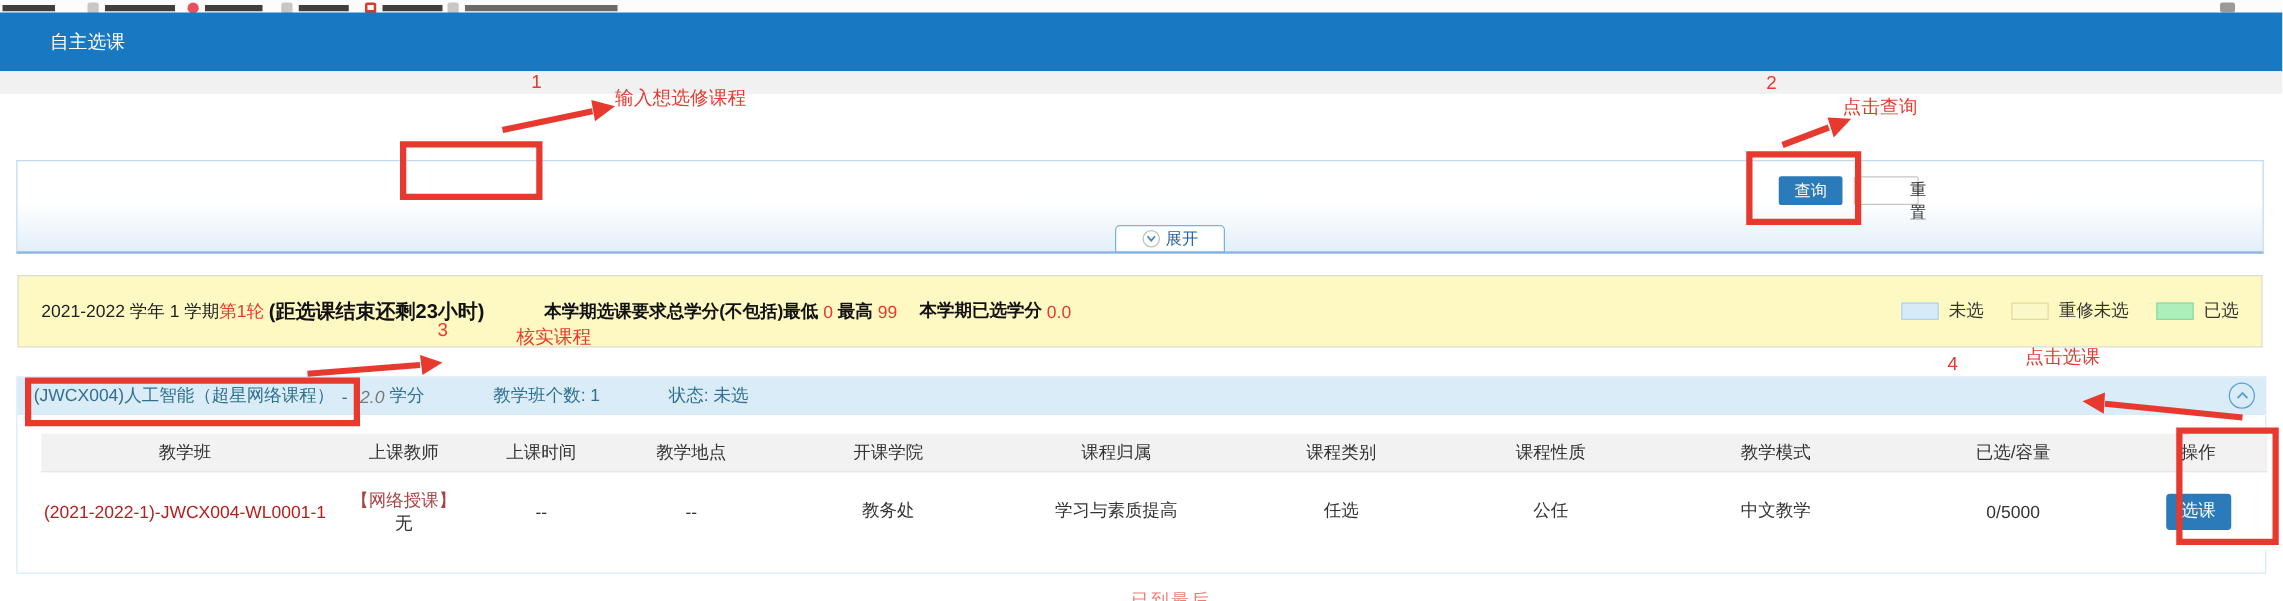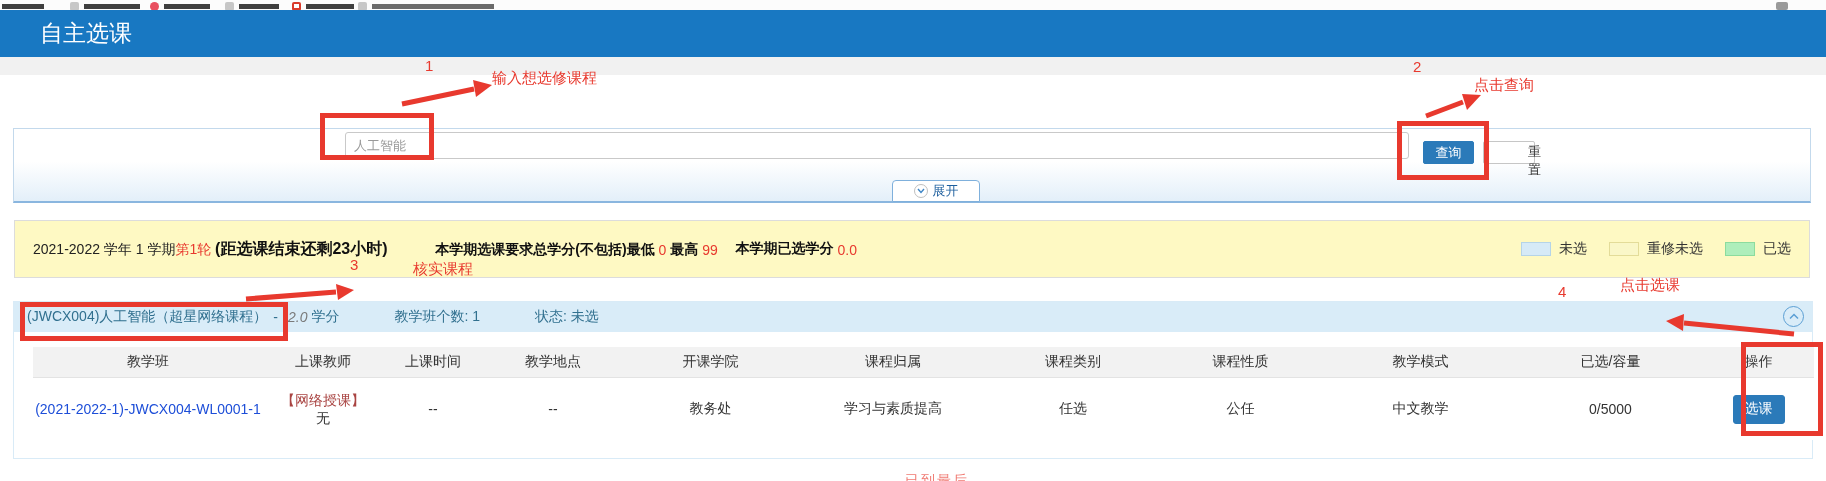--- a/index.html
+++ b/index.html
@@ -11,21 +11,21 @@
   .bm-item{position:absolute;bottom:1px;display:flex;align-items:flex-end;gap:5px;}
   .bm-ico{width:9px;height:9px;border-radius:2px;background:#c7c7c7;margin-bottom:-2px;}
   .bm-ico.reddot{border-radius:50%;background:#e94f5f;}
   .bm-ico.redbadge{background:#d93a2b;position:relative;}
   .bm-ico.redbadge::after{content:"";position:absolute;left:2px;top:2px;width:5px;height:4px;background:#fff;}
   .bm-frag{height:5px;background:#3f3f3f;}
   .bm-frag.lite{background:#6a6a6a;}
 
   
   .app-header{position:absolute;top:10px;left:0;right:0;height:47px;background:#1878c2;}
-  .app-title{position:absolute;left:40px;top:0;line-height:47px;color:#fff;font-size:23px;}
+  .app-title{position:absolute;left:40px;top:0;line-height:47px;color:#fff;font-size:15px;}
   .gray-band{position:absolute;top:57px;left:0;right:0;height:18px;background:#f1f1f1;}
 
   
   .search-panel{position:absolute;left:13px;top:128px;width:1798px;height:75px;box-sizing:border-box;
         border:1px solid #c3d9ec;border-bottom:2px solid #8ab6df;
         background:linear-gradient(#ffffff 45%,#e3eff9 100%);}
   .search-input{position:absolute;left:345px;top:132px;width:1064px;height:27px;box-sizing:border-box;
         border:1px solid #c9c9c9;border-radius:3px;padding:0 8px;font-size:13px;color:#999;
         background:#fff;font-family:"Liberation Sans",sans-serif;}
   .btn{box-sizing:border-box;font-family:"Liberation Sans",sans-serif;cursor:pointer;}
@@ -65,21 +65,21 @@
   .collapse-btn{position:absolute;right:8px;top:4px;width:21px;height:21px;border:1px solid #5b9fd4;
         border-radius:50%;box-sizing:border-box;background:transparent;display:flex;
         align-items:center;justify-content:center;cursor:pointer;}
 
   .ctable{position:absolute;left:19px;top:45px;width:1781px;}
   .thead,.trow{display:grid;
         grid-template-columns:230px 120px 100px 140px 175px 190px 170px 165px 195px 185px 111px;
         text-align:center;font-size:14px;}
   .thead{background:#f2f2f2;height:30px;align-items:center;color:#333;border-bottom:1px solid #e3e3e3;}
   .trow{min-height:62px;align-items:center;color:#333;background:#fff;}
-  .cell-link{color:#1d4ed8;cursor:pointer;margin-top:31px;}
+  .cell-link{color:#b91c1c;cursor:pointer;margin-top:31px;}
   .tag-red{color:#a94442;display:block;line-height:18px;}
   .t-sub{display:block;line-height:18px;color:#333;}
   .sel-btn{width:52px;height:29px;background:#2b7ab9;border:1px solid #2b7ab9;border-radius:3px;
         color:#fff;font-size:14px;margin:0 auto;display:block;}
 
   .footer-end{position:absolute;left:905px;top:472px;color:#f07a72;font-size:14px;letter-spacing:2px;}
 
   
   .ann-rect{position:absolute;border:5px solid #e8392e;box-sizing:border-box;z-index:40;pointer-events:none;}
   .rect1{left:320px;top:113px;width:114px;height:47px;}
@@ -126,21 +126,20 @@
       </div>
     <div class="tr-ico"></div>
   </div>
 
   <div class="app-header">
     <div class="app-title">自主选课</div>
   </div>
   <div class="gray-band"></div>
 
   <div class="search-panel"></div>
-  <input class="search-input" type="text" value="人工智能" style="">
   <button class="btn btn-query">查询</button>
   <button class="btn btn-reset">重置</button>
   <div class="expand-tab">
     <span class="circ-ico">
       <svg width="8" height="6" viewBox="0 0 8 6">
           <polyline points="1,1 4,4.5 7,1" fill="none" stroke="#3e85c6" stroke-width="1.4"></polyline>
         </svg>
     </span>
     <span>展开</span>
   </div>

